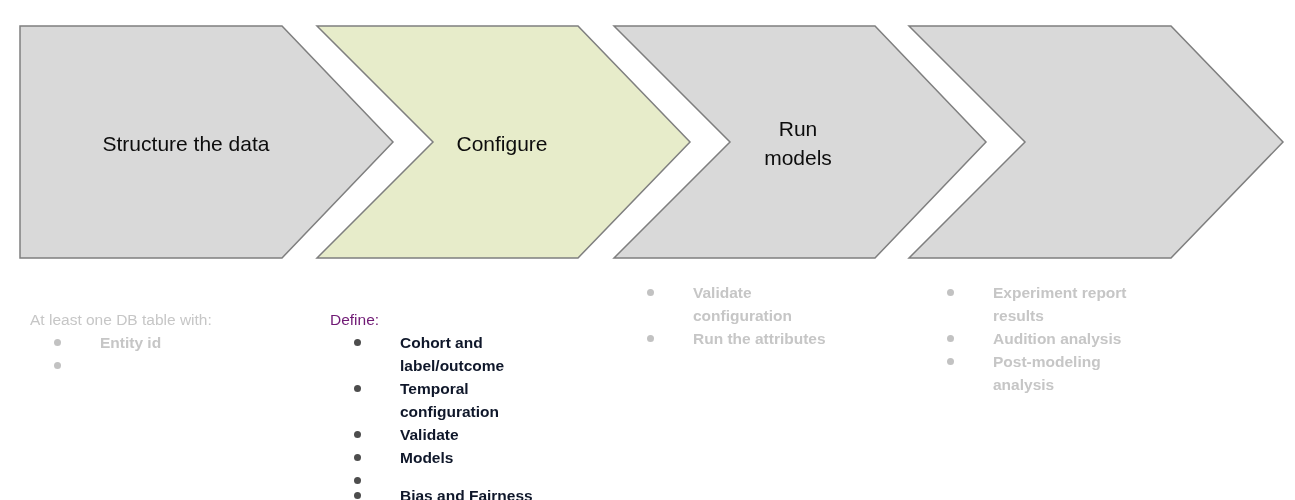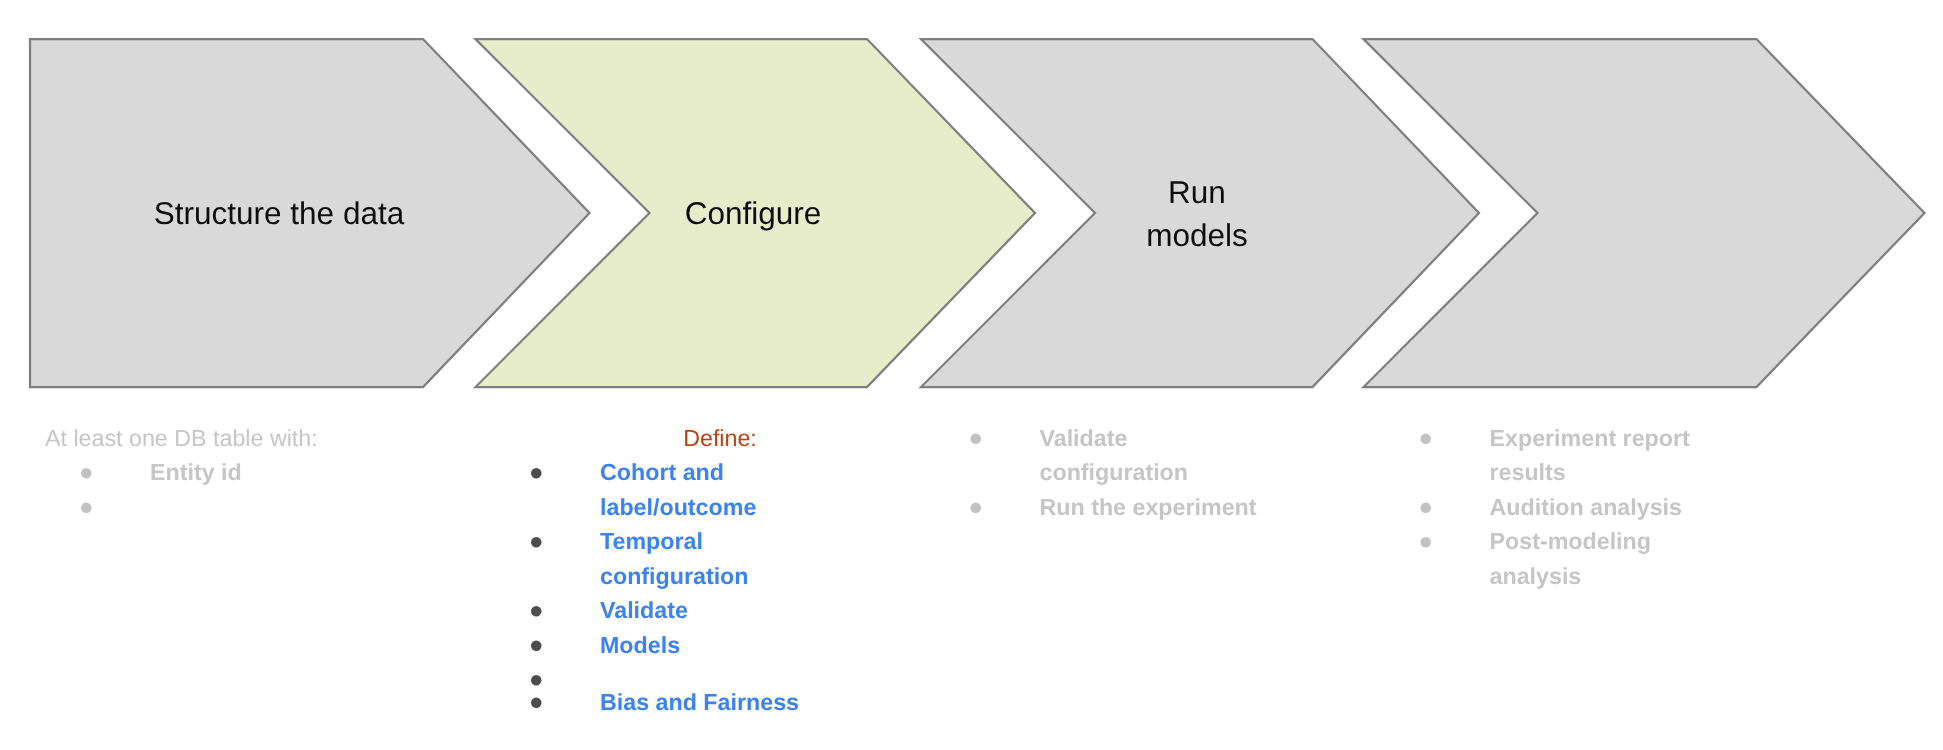--- a/index.html
+++ b/index.html
@@ -38,40 +38,41 @@
   }
   .detail-col {
     position: absolute;
     top: 281px;
     width: 300px;
     font-size: 15.5px;
     line-height: 23px;
   }
   .detail-header {
     line-height: 23px;
+    margin-top: 27px;
   }
   .detail-item {
     display: flex;
     align-items: flex-start;
     font-weight: bold;
   }
   .dot {
     flex: 0 0 7px;
     width: 7px;
     height: 7px;
     border-radius: 50%;
     margin: 8px 39px 0 24px;
   }
   .item-text {
     white-space: pre-line;
   }
   .muted      { color: #c6c6c6; }
   .muted-dot  { background: #c2c2c2; }
-  .dark-header{ color: #c2410c; text-align: center; }
-  .dark       { color: #3b82f6; }
+  .dark-header{ color: #701a75; }
+  .dark       { color: #0f172a; }
   .dark-dot   { background: #4d4d4d; }
 </style>
 </head>
 <body>
 
 <div class="canvas">
 
   <svg class="chevrons" width="1295" height="290" viewBox="0 0 1295 290">
     <polygon points="20,26 282,26 393,142 282,258 20,258" fill="#d9d9d9"></polygon>
     <polygon points="317,26 578,26 690,142 578,258 317,258 433,142" fill="#e7ecca"></polygon>
@@ -125,21 +126,21 @@
   </div>
 
   <div class="detail-col" style="left:623px">
     <div class="detail-item">
       <span class="dot muted-dot"></span>
       <span class="item-text muted">Validate
 configuration</span>
     </div>
     <div class="detail-item">
       <span class="dot muted-dot"></span>
-      <span class="item-text muted">Run the experiment</span>
+      <span class="item-text muted">Run the attributes</span>
     </div>
   </div>
 
   <div class="detail-col" style="left:923px">
     <div class="detail-item">
       <span class="dot muted-dot"></span>
       <span class="item-text muted">Experiment report
 results</span>
     </div>
     <div class="detail-item">

